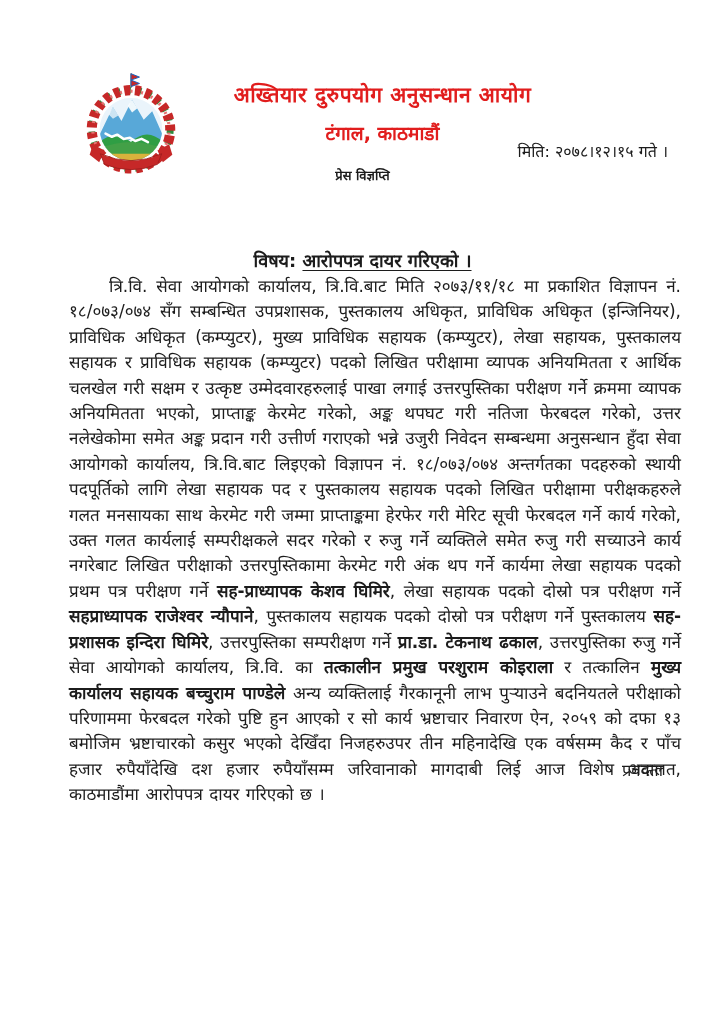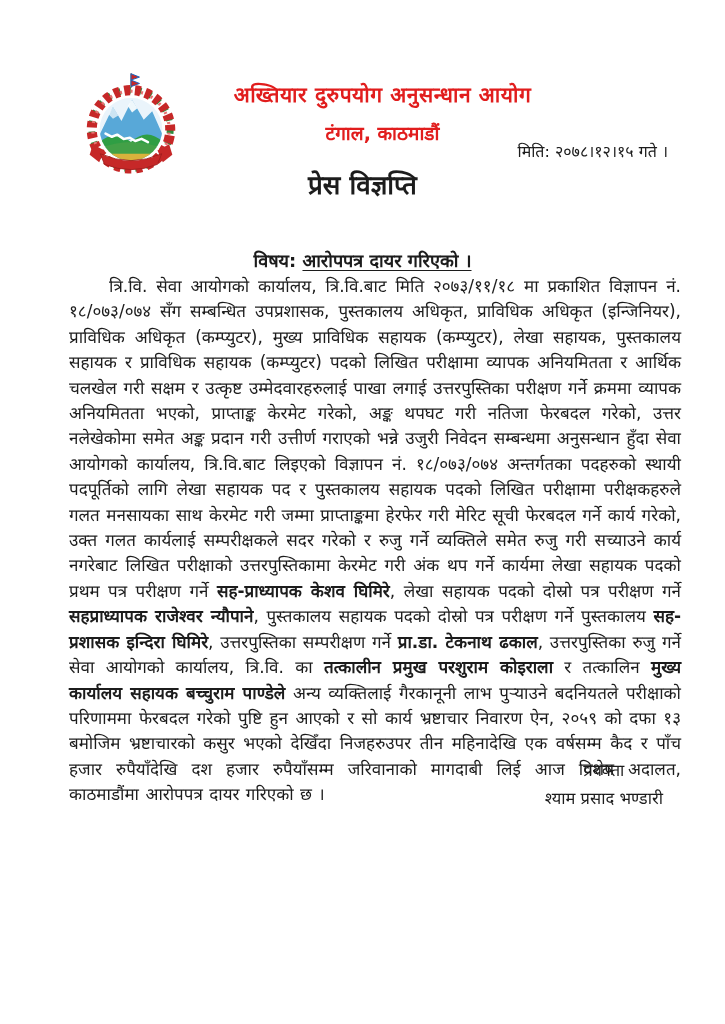--- a/index.html
+++ b/index.html
@@ -51,21 +51,21 @@
     font-size: 16px;
     color: #1c1c1c;
     padding-left: 40px;
   }
   .doc-title {
     position: absolute;
     top: 166px;
     left: 0;
     width: 100%;
     text-align: center;
-    font-size: 26px;
+    font-size: 13px;
     font-weight: bold;
   }
   .subject-line {
     position: absolute;
     top: 211px;
     left: 0;
     width: 100%;
     text-align: center;
     font-size: 18px;
     font-weight: bold;
@@ -145,16 +145,15 @@
   <div class="date-line">मिति: २०७८।१२।१५ गते ।</div>
 
   <div class="doc-title">प्रेस विज्ञप्ति</div>
 
   <div class="subject-line"><span>विषय: </span><span class="u">आरोपपत्र दायर गरिएको ।</span></div>
 
   <p class="body-text"><span>त्रि.वि. सेवा आयोगको कार्यालय, त्रि.वि.बाट मिति २०७३/११/१८ मा प्रकाशित विज्ञापन नं. १८/०७३/०७४ सँग सम्बन्धित उपप्रशासक, पुस्तकालय अधिकृत, प्राविधिक अधिकृत (इन्जिनियर), प्राविधिक अधिकृत (कम्प्युटर), मुख्य प्राविधिक सहायक (कम्प्युटर), लेखा सहायक, पुस्तकालय सहायक र प्राविधिक सहायक (कम्प्युटर) पदको लिखित परीक्षामा व्यापक अनियमितता र आर्थिक चलखेल गरी सक्षम र उत्कृष्ट उम्मेदवारहरुलाई पाखा लगाई उत्तरपुस्तिका परीक्षण गर्ने क्रममा व्यापक अनियमितता भएको, प्राप्ताङ्क केरमेट गरेको, अङ्क थपघट गरी नतिजा फेरबदल गरेको, उत्तर नलेखेकोमा समेत अङ्क प्रदान गरी उत्तीर्ण गराएको भन्ने उजुरी निवेदन सम्बन्धमा अनुसन्धान हुँदा सेवा आयोगको कार्यालय, त्रि.वि.बाट लिइएको विज्ञापन नं. १८/०७३/०७४ अन्तर्गतका पदहरुको स्थायी पदपूर्तिको लागि लेखा सहायक पद र पुस्तकालय सहायक पदको लिखित परीक्षामा परीक्षकहरुले गलत मनसायका साथ केरमेट गरी जम्मा प्राप्ताङ्कमा हेरफेर गरी मेरिट सूची फेरबदल गर्ने कार्य गरेको, उक्त गलत कार्यलाई सम्परीक्षकले सदर गरेको र रुजु गर्ने व्यक्तिले समेत रुजु गरी सच्याउने कार्य नगरेबाट लिखित परीक्षाको उत्तरपुस्तिकामा केरमेट गरी अंक थप गर्ने कार्यमा लेखा सहायक पदको प्रथम पत्र परीक्षण गर्ने </span><span class="b">सह-प्राध्यापक केशव घिमिरे</span><span>, लेखा सहायक पदको दोस्रो पत्र परीक्षण गर्ने </span><span class="b">सहप्राध्यापक राजेश्वर न्यौपाने</span><span>, पुस्तकालय सहायक पदको दोस्रो पत्र परीक्षण गर्ने पुस्तकालय </span><span class="b">सह-प्रशासक इन्दिरा घिमिरे</span><span>, उत्तरपुस्तिका सम्परीक्षण गर्ने </span><span class="b">प्रा.डा. टेकनाथ ढकाल</span><span>, उत्तरपुस्तिका रुजु गर्ने सेवा आयोगको कार्यालय, त्रि.वि. का </span><span class="b">तत्कालीन प्रमुख परशुराम कोइराला</span><span> र तत्कालिन </span><span class="b">मुख्य कार्यालय सहायक बच्चुराम पाण्डेले</span><span> अन्य व्यक्तिलाई गैरकानूनी लाभ पुऱ्याउने बदनियतले परीक्षाको परिणाममा फेरबदल गरेको पुष्टि हुन आएको र सो कार्य भ्रष्टाचार निवारण ऐन, २०५९ को दफा १३ बमोजिम भ्रष्टाचारको कसुर भएको देखिँदा निजहरुउपर तीन महिनादेखि एक वर्षसम्म कैद र पाँच हजार रुपैयाँदेखि दश हजार रुपैयाँसम्म जरिवानाको मागदाबी लिई आज विशेष अदालत, काठमाडौंमा आरोपपत्र दायर गरिएको छ ।</span></p>
 
   <div class="signature">
     <div>प्रवक्ता</div>
-    <div>श्याम प्रसाद भण्डारी</div>
   </div>
 
 </div>
 
 </body></html>

